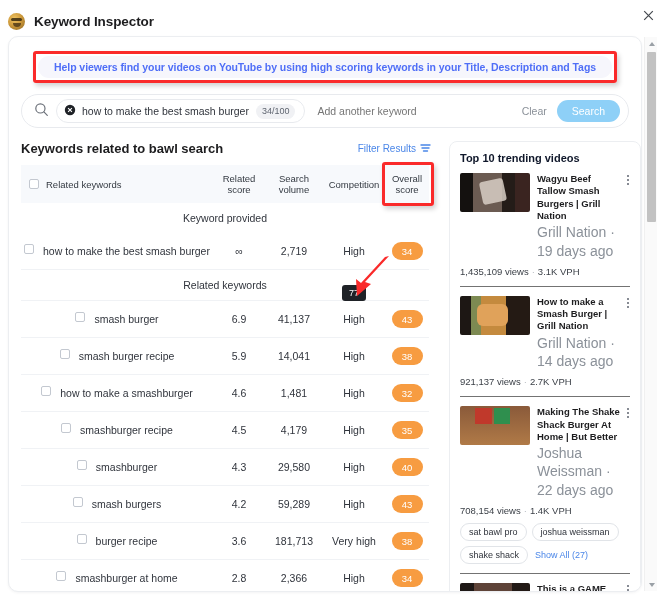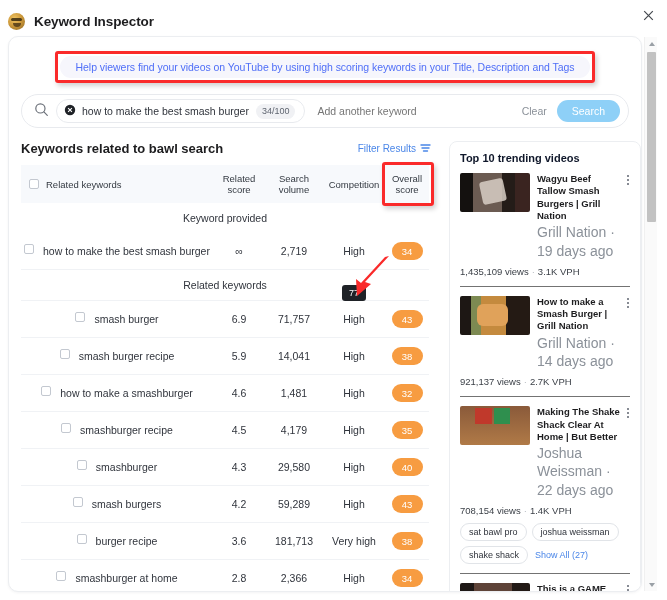--- a/index.html
+++ b/index.html
@@ -57,21 +57,21 @@
   }
   .banner-annot {
     border: 3px solid #fa2a2a;
     padding: 2px; border-radius: 3px;
     box-shadow: 2px 3px 5px rgba(0,0,0,.18);
   }
   .banner {
     background: #f6f6fc;
     border-radius: 14px;
     padding: 5px 16px;
-    font-size: 10.5px; font-weight: normal;
+    font-size: 10.5px; font-weight: bold;
     color: #4f6ef7; letter-spacing: -.05px;
     white-space: nowrap;
   }
 
   
   .searchbar {
     margin: 11px 12px 0 12px;
     height: 34px;
     border: 1px solid #e8eaee;
     border-radius: 18px;
@@ -341,21 +341,21 @@
 
           <tr class="group-row">
             <td colspan="5">Related keywords</td>
           </tr>
 
           <tr>
             <td class="kw-name">
               <span class="row-cb"></span><span>smash burger</span>
             </td>
             <td>6.9</td>
-            <td>71,757</td>
+            <td>41,137</td>
             <td class="tooltip-anchor">
               <span>High</span>
               <span class="tooltip">77</span>
               <span class="arrow-annot">
                 <svg width="50" height="50" viewBox="0 0 50 50">
                   <path d="M44 3 L20 29 L26 31 L12 43 L11 26 L16 30 L40 4 Z" fill="#fa2a2a"></path>
                 </svg>
               </span>
             </td>
             <td>
@@ -487,21 +487,21 @@
         </div>
         <div class="vid-stats">
           <span>921,137 views</span><span class="dot">·</span><span>2.7K VPH</span>
         </div>
       </div>
 
       <div class="vid">
         <div class="vid-top">
           <div class="thumb t3"></div>
           <div class="vid-meta">
-            <div class="vid-title">Making The Shake Shack Clear At Home | But Better</div>
+            <div class="vid-title">Making The Shake Shack Burger At Home | But Better</div>
             <div class="vid-sub">Joshua Weissman · 22 days ago</div>
             <div class="kebab">
                 <i></i>
                 <i></i>
                 <i></i>
               </div>
           </div>
         </div>
         <div class="vid-stats">
           <span>708,154 views</span><span class="dot">·</span><span>1.4K VPH</span>

